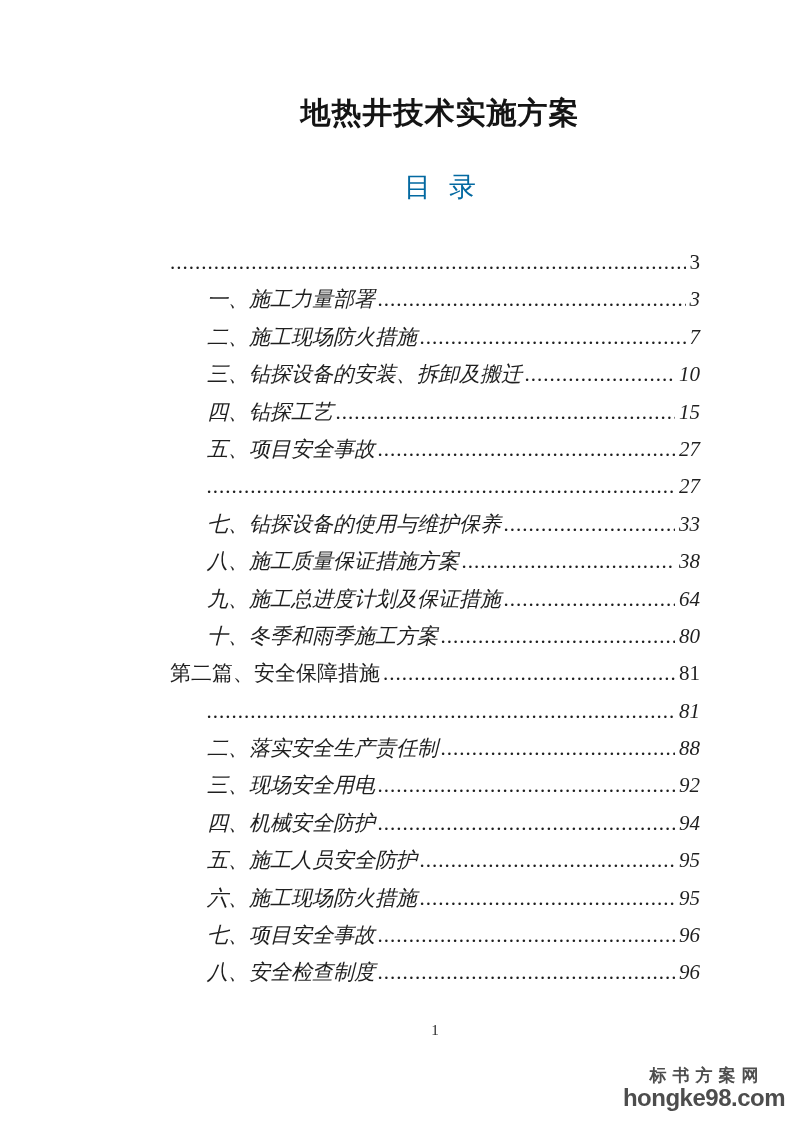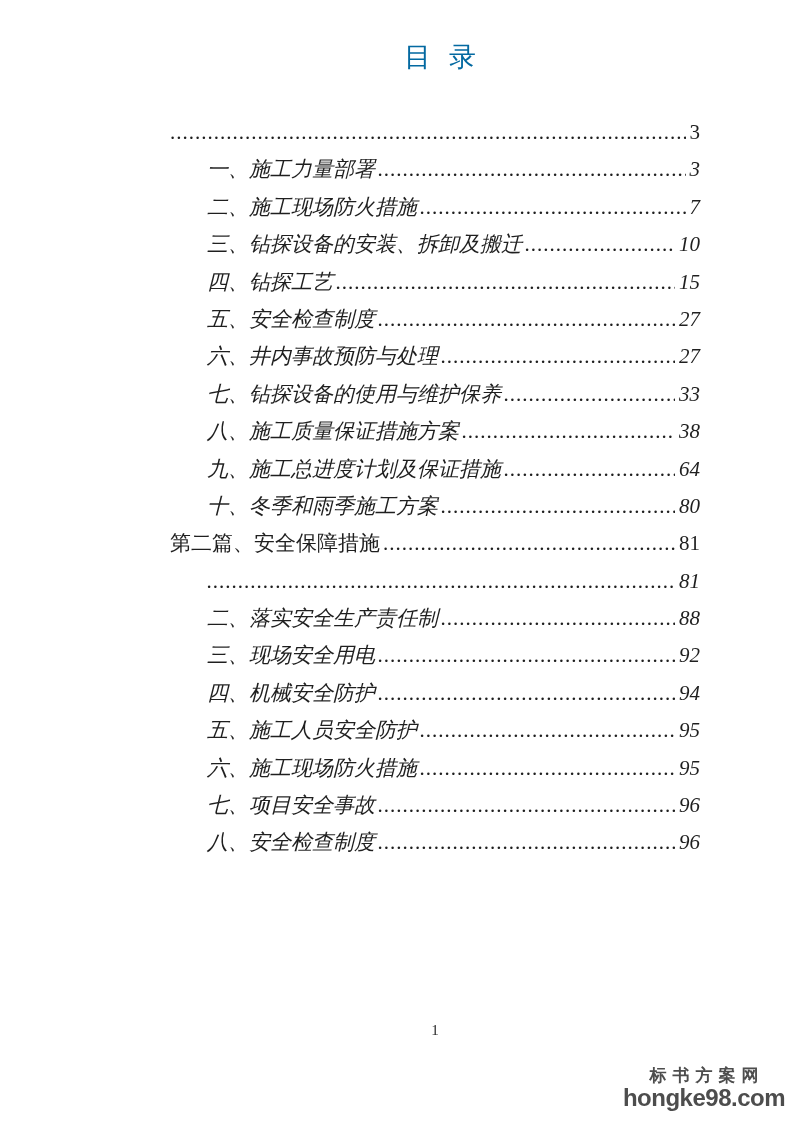--- a/index.html
+++ b/index.html
@@ -106,20 +106,21 @@
     letter-spacing: -0.5px;
     line-height: 24px;
     text-align: right;
   }
 </style>
 </head>
 <body>
 
 <div class="page">
 
+  <h1 class="doc-title">地热井技术实施方案</h1>
 
   <h2 class="toc-heading">目 录</h2>
 
   <div class="toc-list">
     <div class="toc-row lvl1">
       <span class="leader"></span>
       <span class="toc-page">3</span>
     </div>
 
     <div class="toc-row lvl2">
@@ -140,27 +141,26 @@
       <span class="toc-page">10</span>
     </div>
 
     <div class="toc-row lvl2">
       <span class="toc-label">四、钻探工艺</span>
       <span class="leader"></span>
       <span class="toc-page">15</span>
     </div>
 
     <div class="toc-row lvl2">
-      <span class="toc-label">五、安全检查制度</span>
+      <span class="toc-label">五、项目安全事故</span>
       <span class="leader"></span>
       <span class="toc-page">27</span>
     </div>
 
     <div class="toc-row lvl2">
-      <span class="toc-label">六、井内事故预防与处理</span>
       <span class="leader"></span>
       <span class="toc-page">27</span>
     </div>
 
     <div class="toc-row lvl2">
       <span class="toc-label">七、钻探设备的使用与维护保养</span>
       <span class="leader"></span>
       <span class="toc-page">33</span>
     </div>
 

